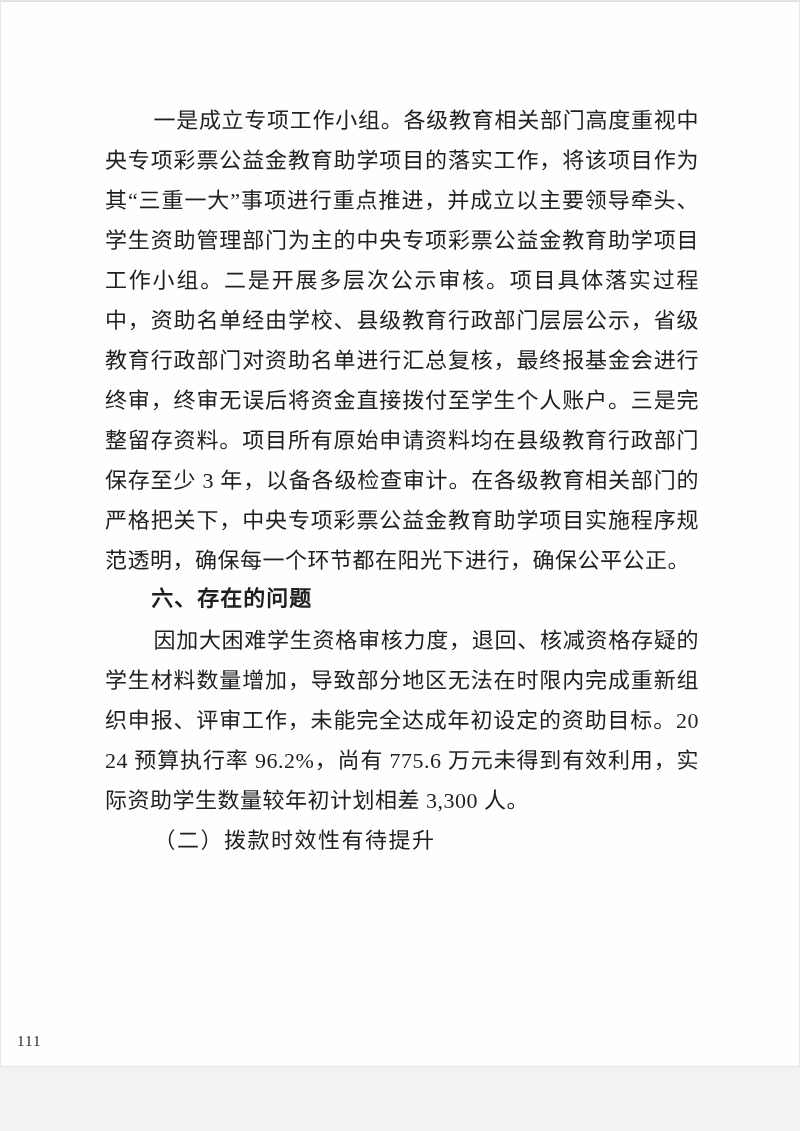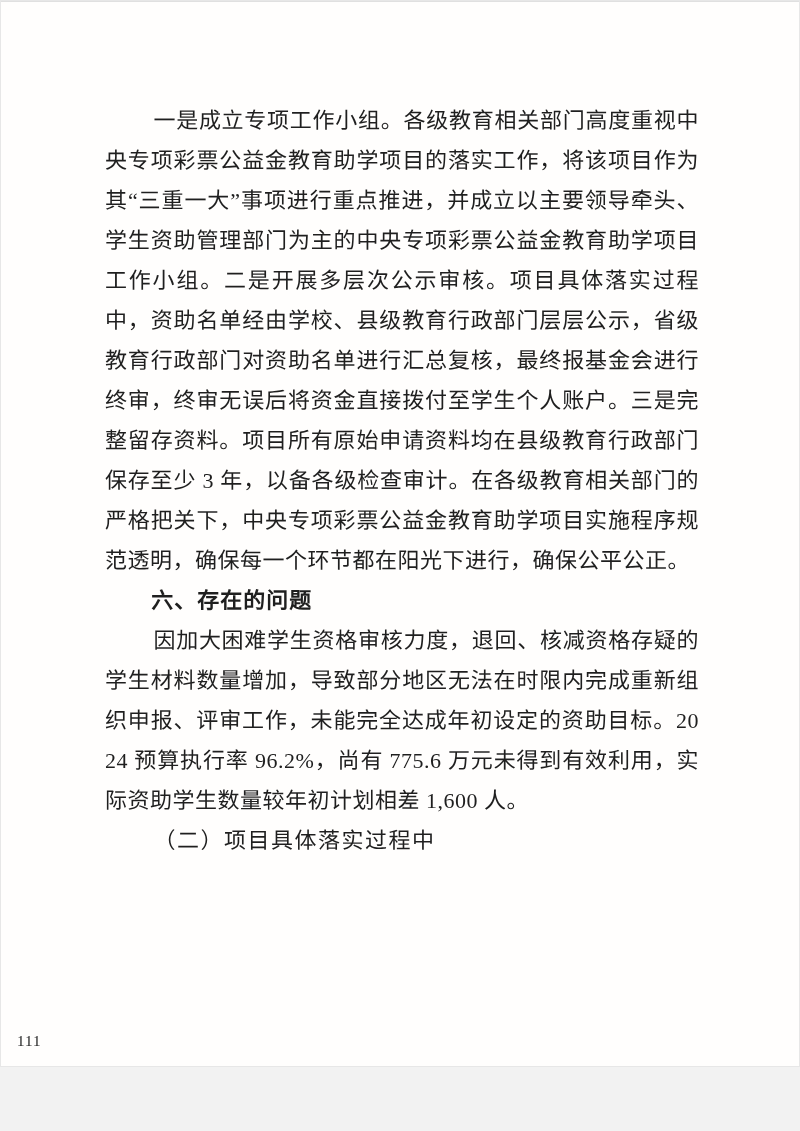--- a/index.html
+++ b/index.html
@@ -27,21 +27,21 @@
     letter-spacing: 0.5px;
     color: #1f1f1f;
     text-align: justify;
     text-justify: inter-character;
     word-break: break-all;
   }
   .paragraph {
     text-indent: 2.2em;
   }
   .section-heading {
-    font-family: Liberation Sans, sans-serif;
+    font-family: Liberation Mono, monospace;
     font-weight: 700;
     text-indent: 2.1em;
     text-align: left;
     letter-spacing: 1px;
   }
   .sub-heading {
     text-indent: 2.2em;
     text-align: left;
     letter-spacing: 1.5px;
   }
@@ -60,20 +60,20 @@
 </head>
 <body>
 
 <div class="page">
 
   <p class="block paragraph">一是成立专项工作小组。各级教育相关部门高度重视中央专项彩票公益金教育助学项目的落实工作，将该项目作为其“三重一大”事项进行重点推进，并成立以主要领导牵头、学生资助管理部门为主的中央专项彩票公益金教育助学项目工作小组。二是开展多层次公示审核。项目具体落实过程中，资助名单经由学校、县级教育行政部门层层公示，省级教育行政部门对资助名单进行汇总复核，最终报基金会进行终审，终审无误后将资金直接拨付至学生个人账户。三是完整留存资料。项目所有原始申请资料均在县级教育行政部门保存至少 3 年，以备各级检查审计。在各级教育相关部门的严格把关下，中央专项彩票公益金教育助学项目实施程序规范透明，确保每一个环节都在阳光下进行，确保公平公正。</p>
 
   <h2 class="block section-heading">六、存在的问题</h2>
 
 
-  <p class="block paragraph">因加大困难学生资格审核力度，退回、核减资格存疑的学生材料数量增加，导致部分地区无法在时限内完成重新组织申报、评审工作，未能完全达成年初设定的资助目标。2024 预算执行率 96.2%，尚有 775.6 万元未得到有效利用，实际资助学生数量较年初计划相差 1,600 人。</p>
+  <p class="block paragraph">因加大困难学生资格审核力度，退回、核减资格存疑的学生材料数量增加，导致部分地区无法在时限内完成重新组织申报、评审工作，未能完全达成年初设定的资助目标。2024 预算执行率 96.2%，尚有 775.6 万元未得到有效利用，实际资助学生数量较年初计划相差 3,300 人。</p>
 
-  <p class="block sub-heading">（二）项目具体落实过程中</p>
+  <p class="block sub-heading">（二）拨款时效性有待提升</p>
 
 
   <div class="page-number">111</div>
 
 </div>
 
 </body></html>

